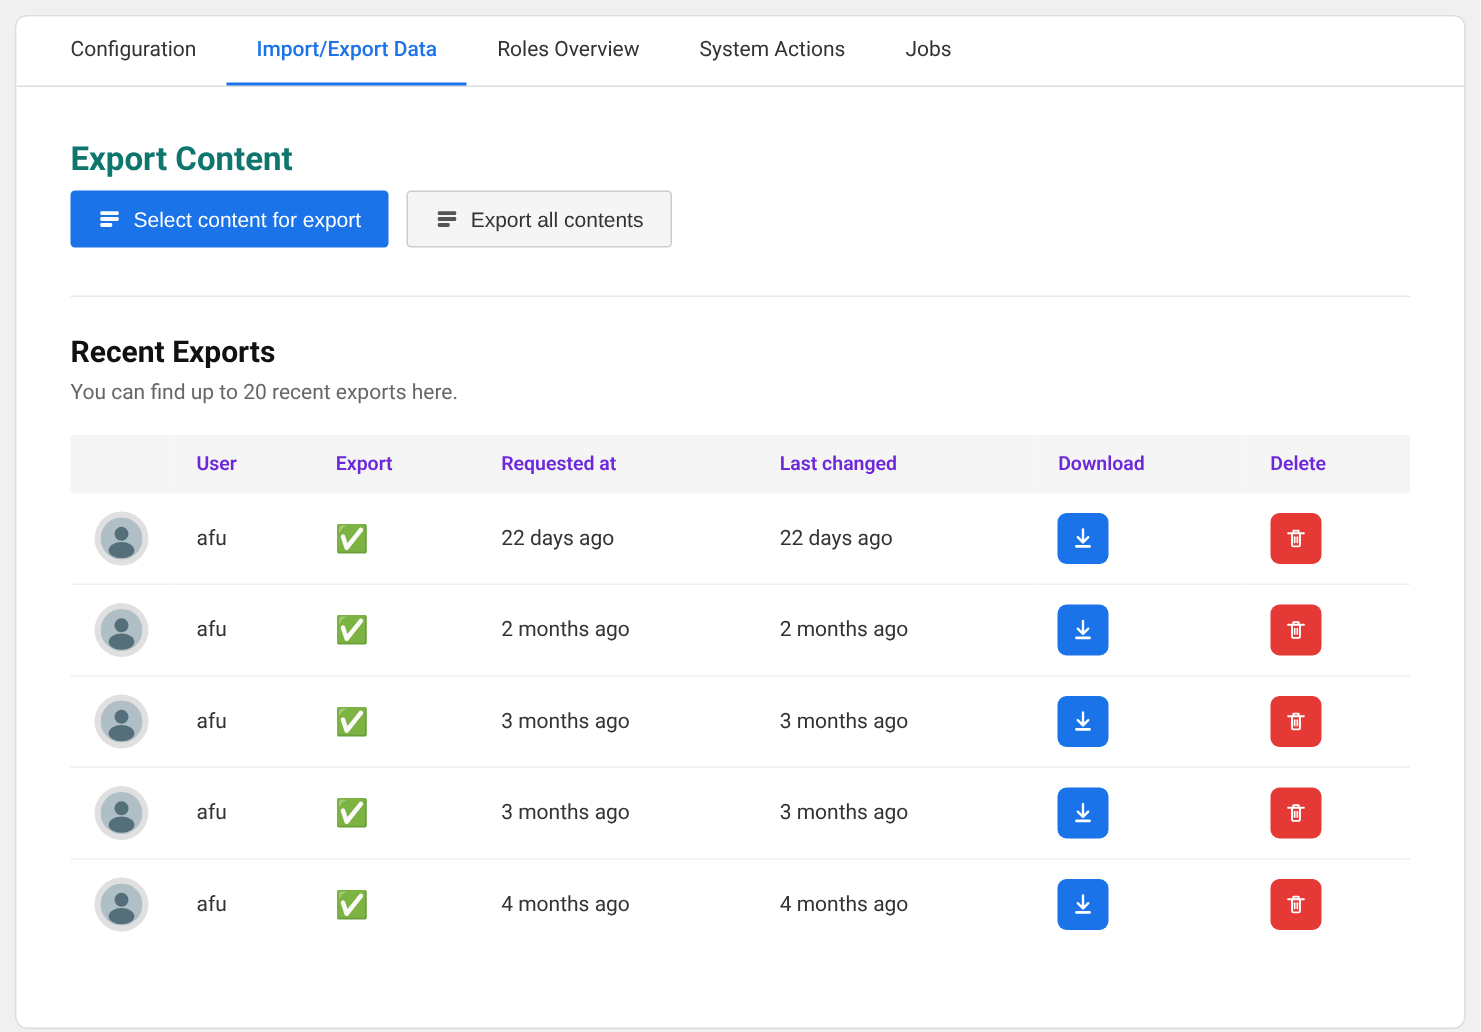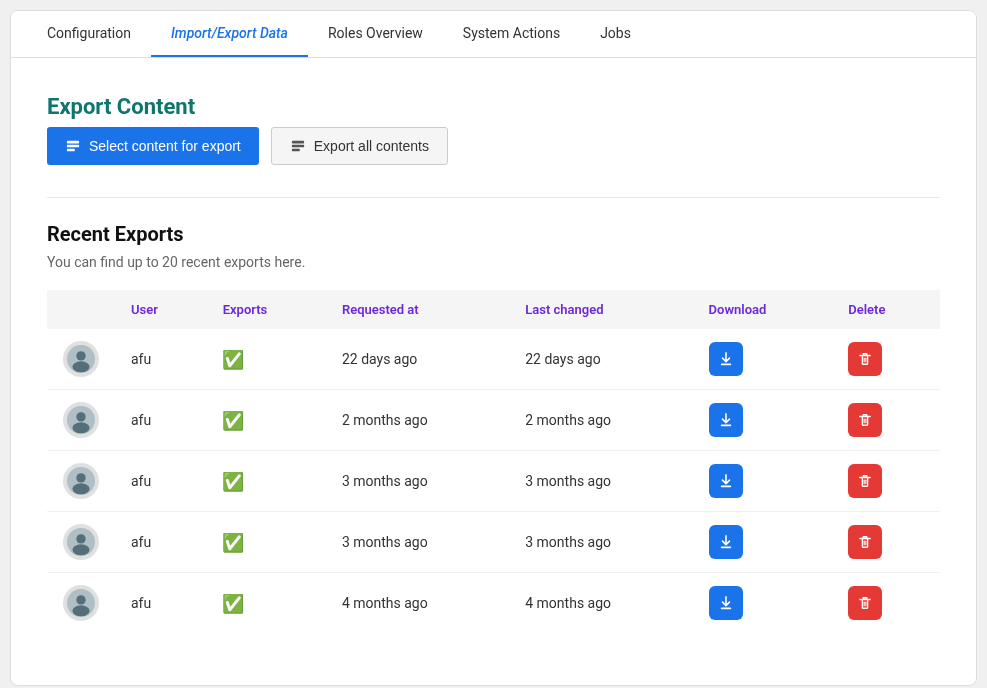--- a/index.html
+++ b/index.html
@@ -32,21 +32,20 @@
       cursor: pointer;
       border-bottom: 2px solid transparent;
       color: #333;
       white-space: nowrap;
       user-select: none;
     }
     .tab.active {
       color: #1a73e8;
       border-bottom: 2px solid #1a73e8;
       font-weight: 500;
-      font-style: italic;
     }
     
     .content {
       padding: 36px 36px 24px 36px;
     }
     .section-title {
       font-size: 22px;
       font-weight: 700;
       color: #0f766e;
       margin-bottom: 8px;
@@ -226,21 +225,21 @@
     <hr class="divider">
 
     <h2 class="recent-title">Recent Exports</h2>
     <p class="recent-desc">You can find up to 20 recent exports here.</p>
 
     <table>
       <thead>
         <tr>
           <th></th>
           <th>User</th>
-          <th>Exports</th>
+          <th>Export</th>
           <th>Requested at</th>
           <th>Last changed</th>
           <th>Download</th>
           <th>Delete</th>
         </tr>
       </thead>
       <tbody id="table-body">
       <tr>
             <td class="avatar-cell">
               <div class="avatar">

